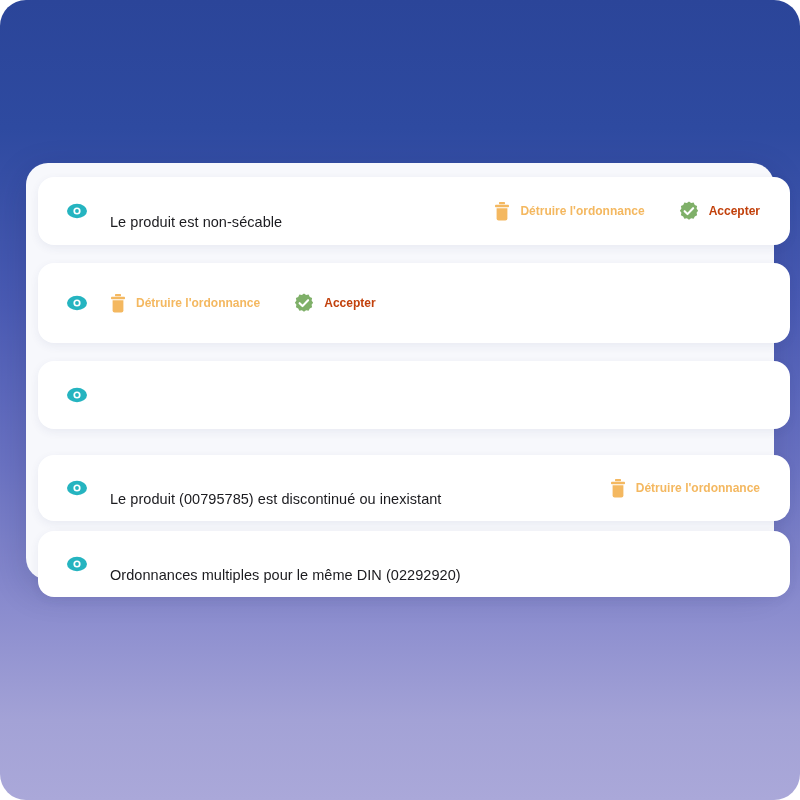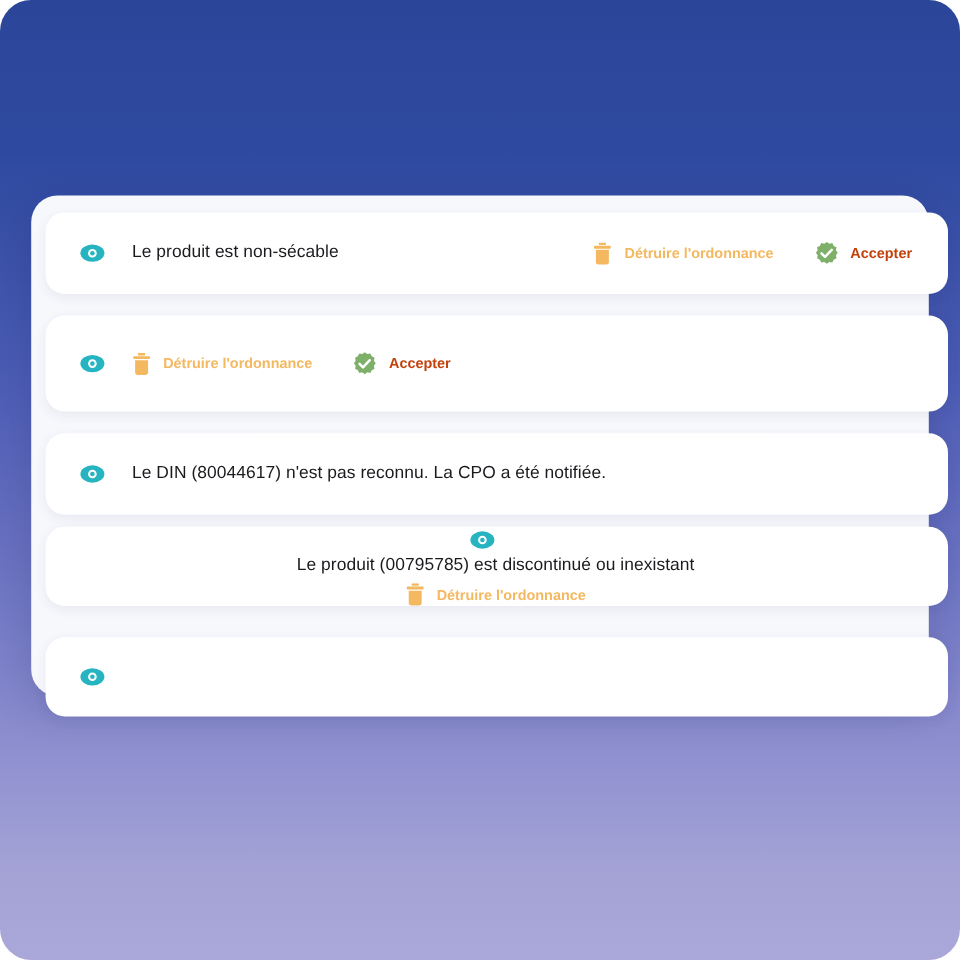--- a/index.html
+++ b/index.html
@@ -50,21 +50,21 @@
     display: flex;
     align-items: center;
     box-sizing: border-box;
     padding-left: 28px;
     padding-right: 30px;
   }
 
   .row-1 { top: 14px;  height: 68px; }
   .row-2 { top: 100px; height: 80px; }
   .row-3 { top: 198px; height: 68px; }
-  .row-4 { top: 276px; height: 66px; flex-direction: column; }
+  .row-4 { top: 292px; height: 66px; }
   .row-5 { top: 368px; height: 66px; }
 
   
   .eye-icon {
     flex: 0 0 auto;
     width: 22px;
     height: 22px;
     display: flex;
     align-items: center;
     justify-content: center;
@@ -73,20 +73,21 @@
   .eye-icon svg { display: block; }
 
   
   .alert-message {
     flex: 1 1 auto;
     color: #1b1b1f;
     font-size: 14.5px;
     line-height: 1.45;
     letter-spacing: 0.05px;
     white-space: pre-line;
+    margin-top: 24px;
   }
 
   
   .actions {
     flex: 0 0 auto;
     display: flex;
     align-items: center;
     gap: 34px;
   }
 
@@ -190,21 +191,20 @@
     </div>
 
     <div class="alert-row row-3">
       <span class="eye-icon">
         <svg width="22" height="22" viewBox="0 0 22 22">
           <ellipse cx="11" cy="11" rx="10" ry="7.2" fill="#25b4c0"></ellipse>
           <circle cx="11" cy="11" r="3.6" fill="#ffffff"></circle>
           <circle cx="11" cy="11" r="1.9" fill="#25b4c0"></circle>
         </svg>
       </span>
-      <span class="alert-message">Le DIN (80044617) n'est pas reconnu. La CPO a été notifiée.</span>
     </div>
 
     <div class="alert-row row-4">
       <span class="eye-icon">
         <svg width="22" height="22" viewBox="0 0 22 22">
           <ellipse cx="11" cy="11" rx="10" ry="7.2" fill="#25b4c0"></ellipse>
           <circle cx="11" cy="11" r="3.6" fill="#ffffff"></circle>
           <circle cx="11" cy="11" r="1.9" fill="#25b4c0"></circle>
         </svg>
       </span>
@@ -224,16 +224,17 @@
     </div>
 
     <div class="alert-row row-5">
       <span class="eye-icon">
         <svg width="22" height="22" viewBox="0 0 22 22">
           <ellipse cx="11" cy="11" rx="10" ry="7.2" fill="#25b4c0"></ellipse>
           <circle cx="11" cy="11" r="3.6" fill="#ffffff"></circle>
           <circle cx="11" cy="11" r="1.9" fill="#25b4c0"></circle>
         </svg>
       </span>
+      <span class="alert-message">Ordonnances multiples pour le même DIN (02292920)</span>
     </div>
 
   </div>
 </div>
 
 </body></html>

